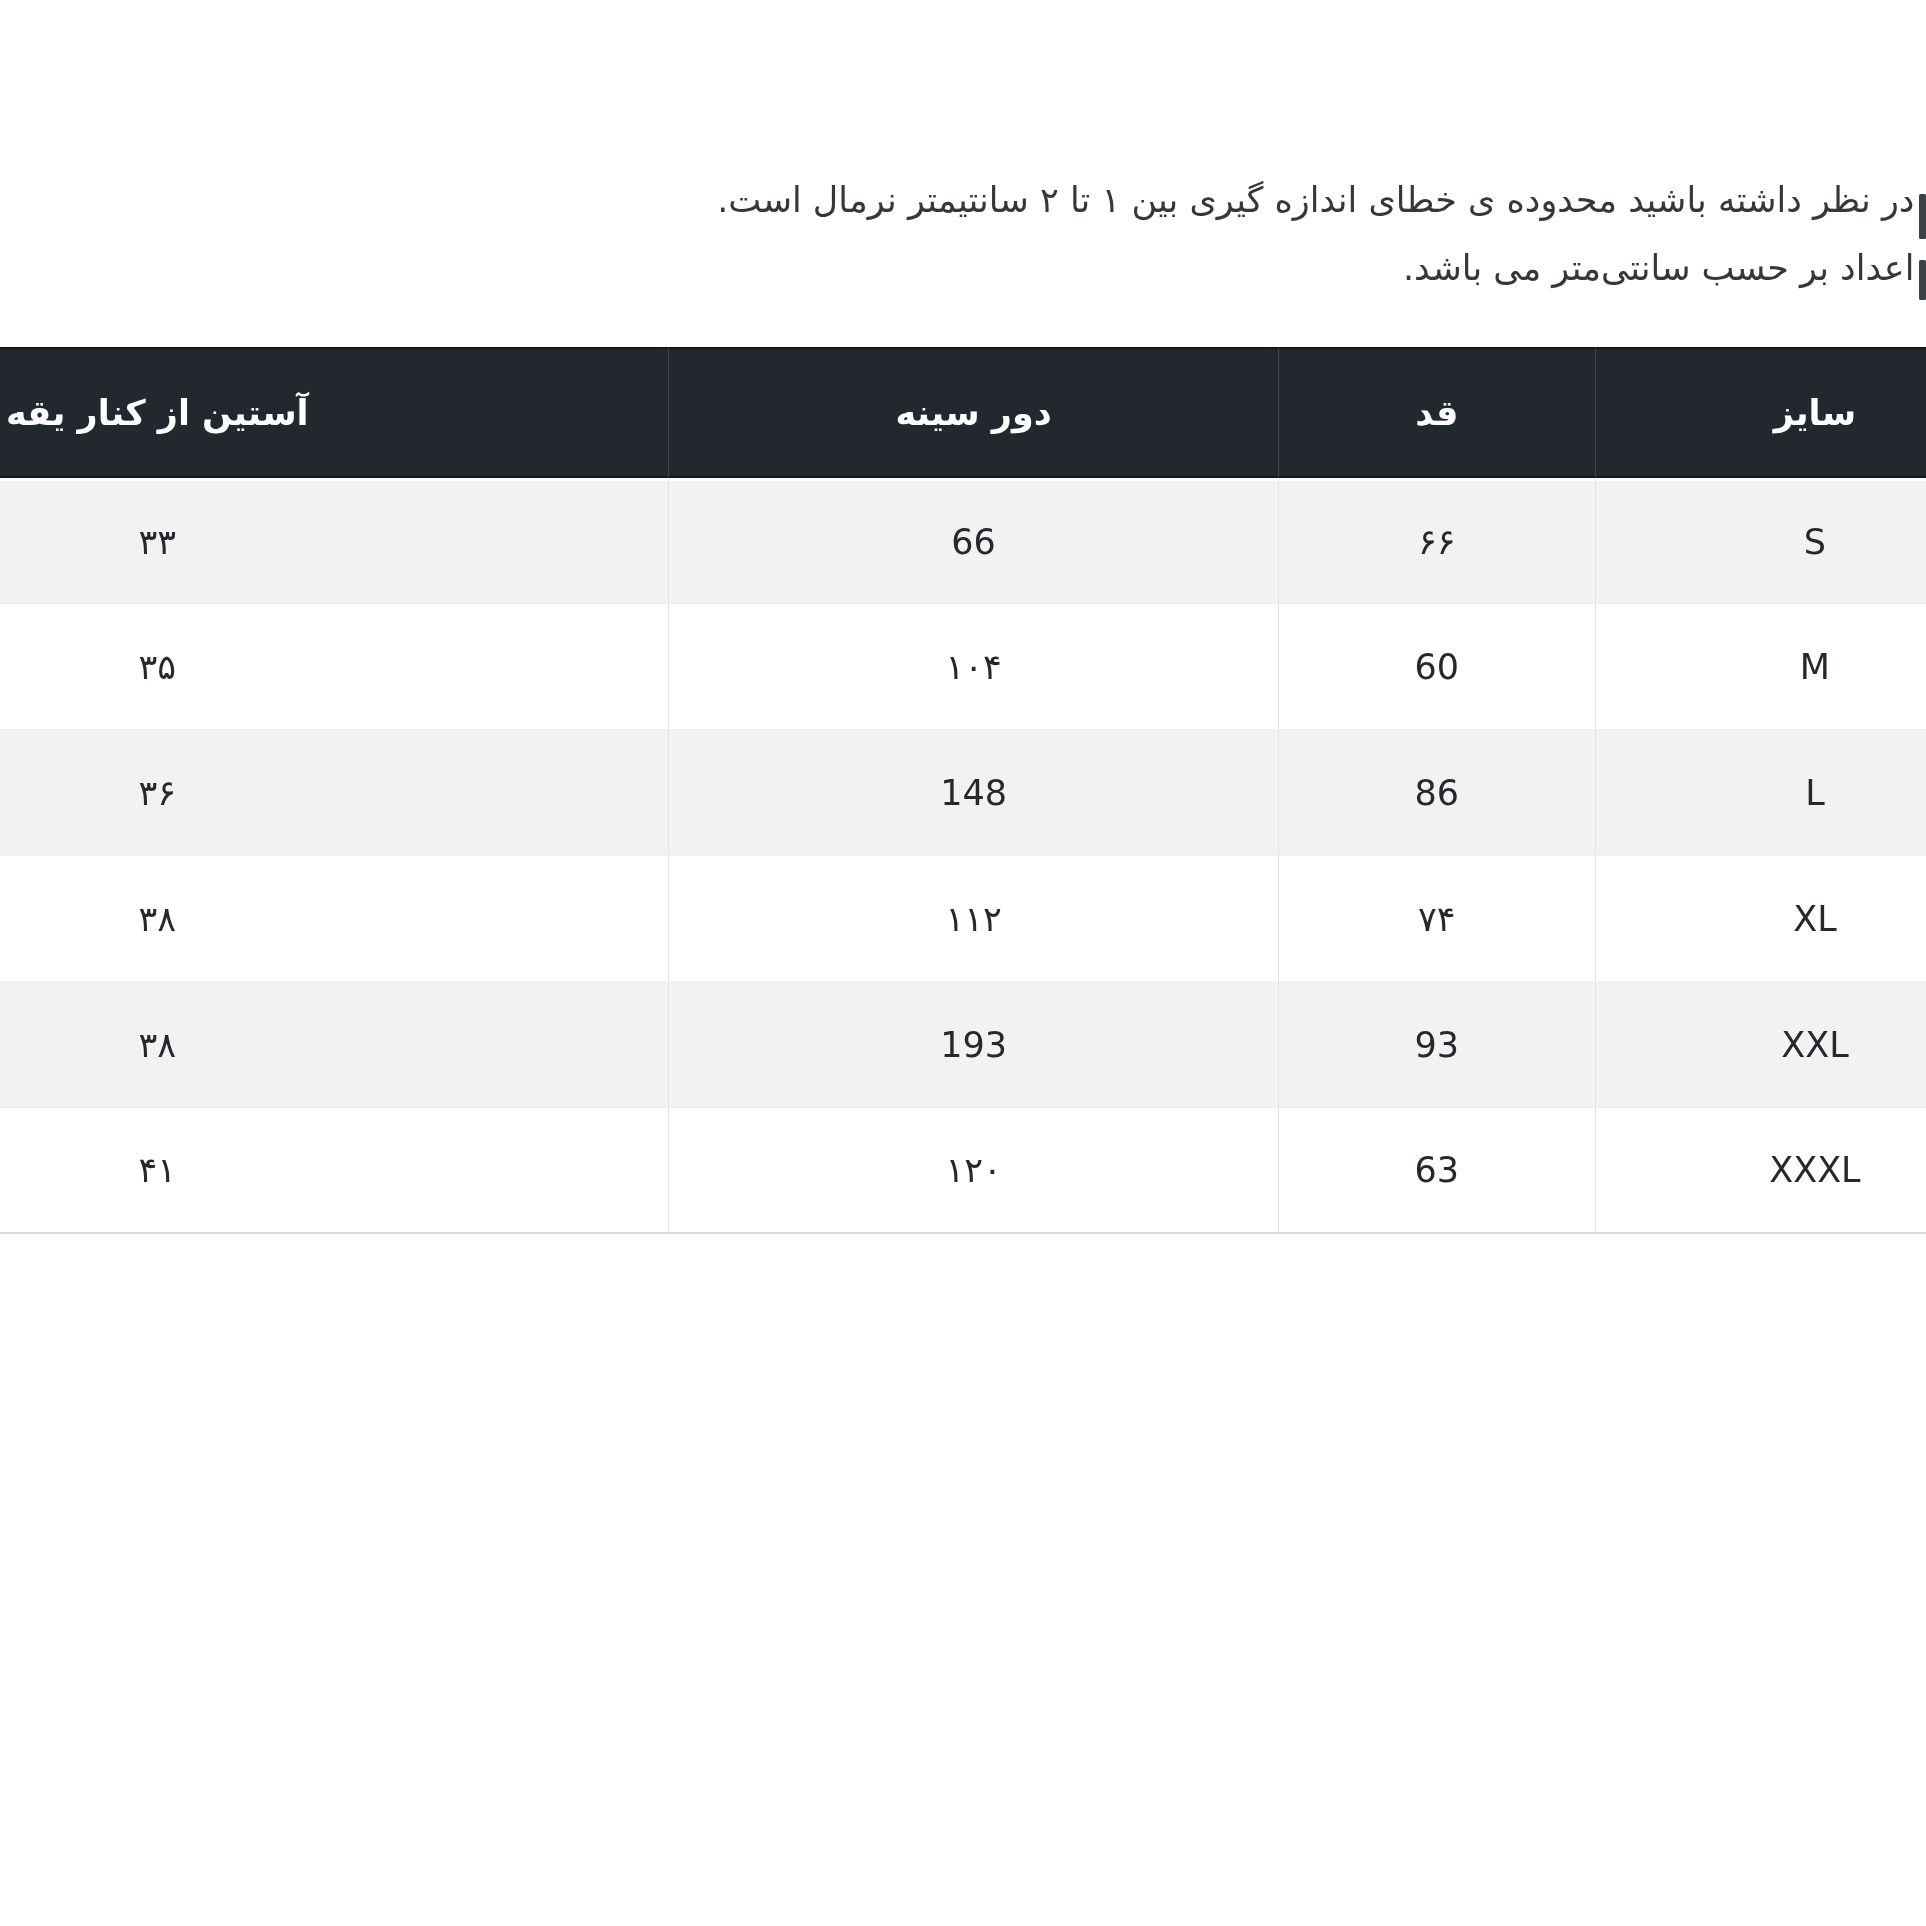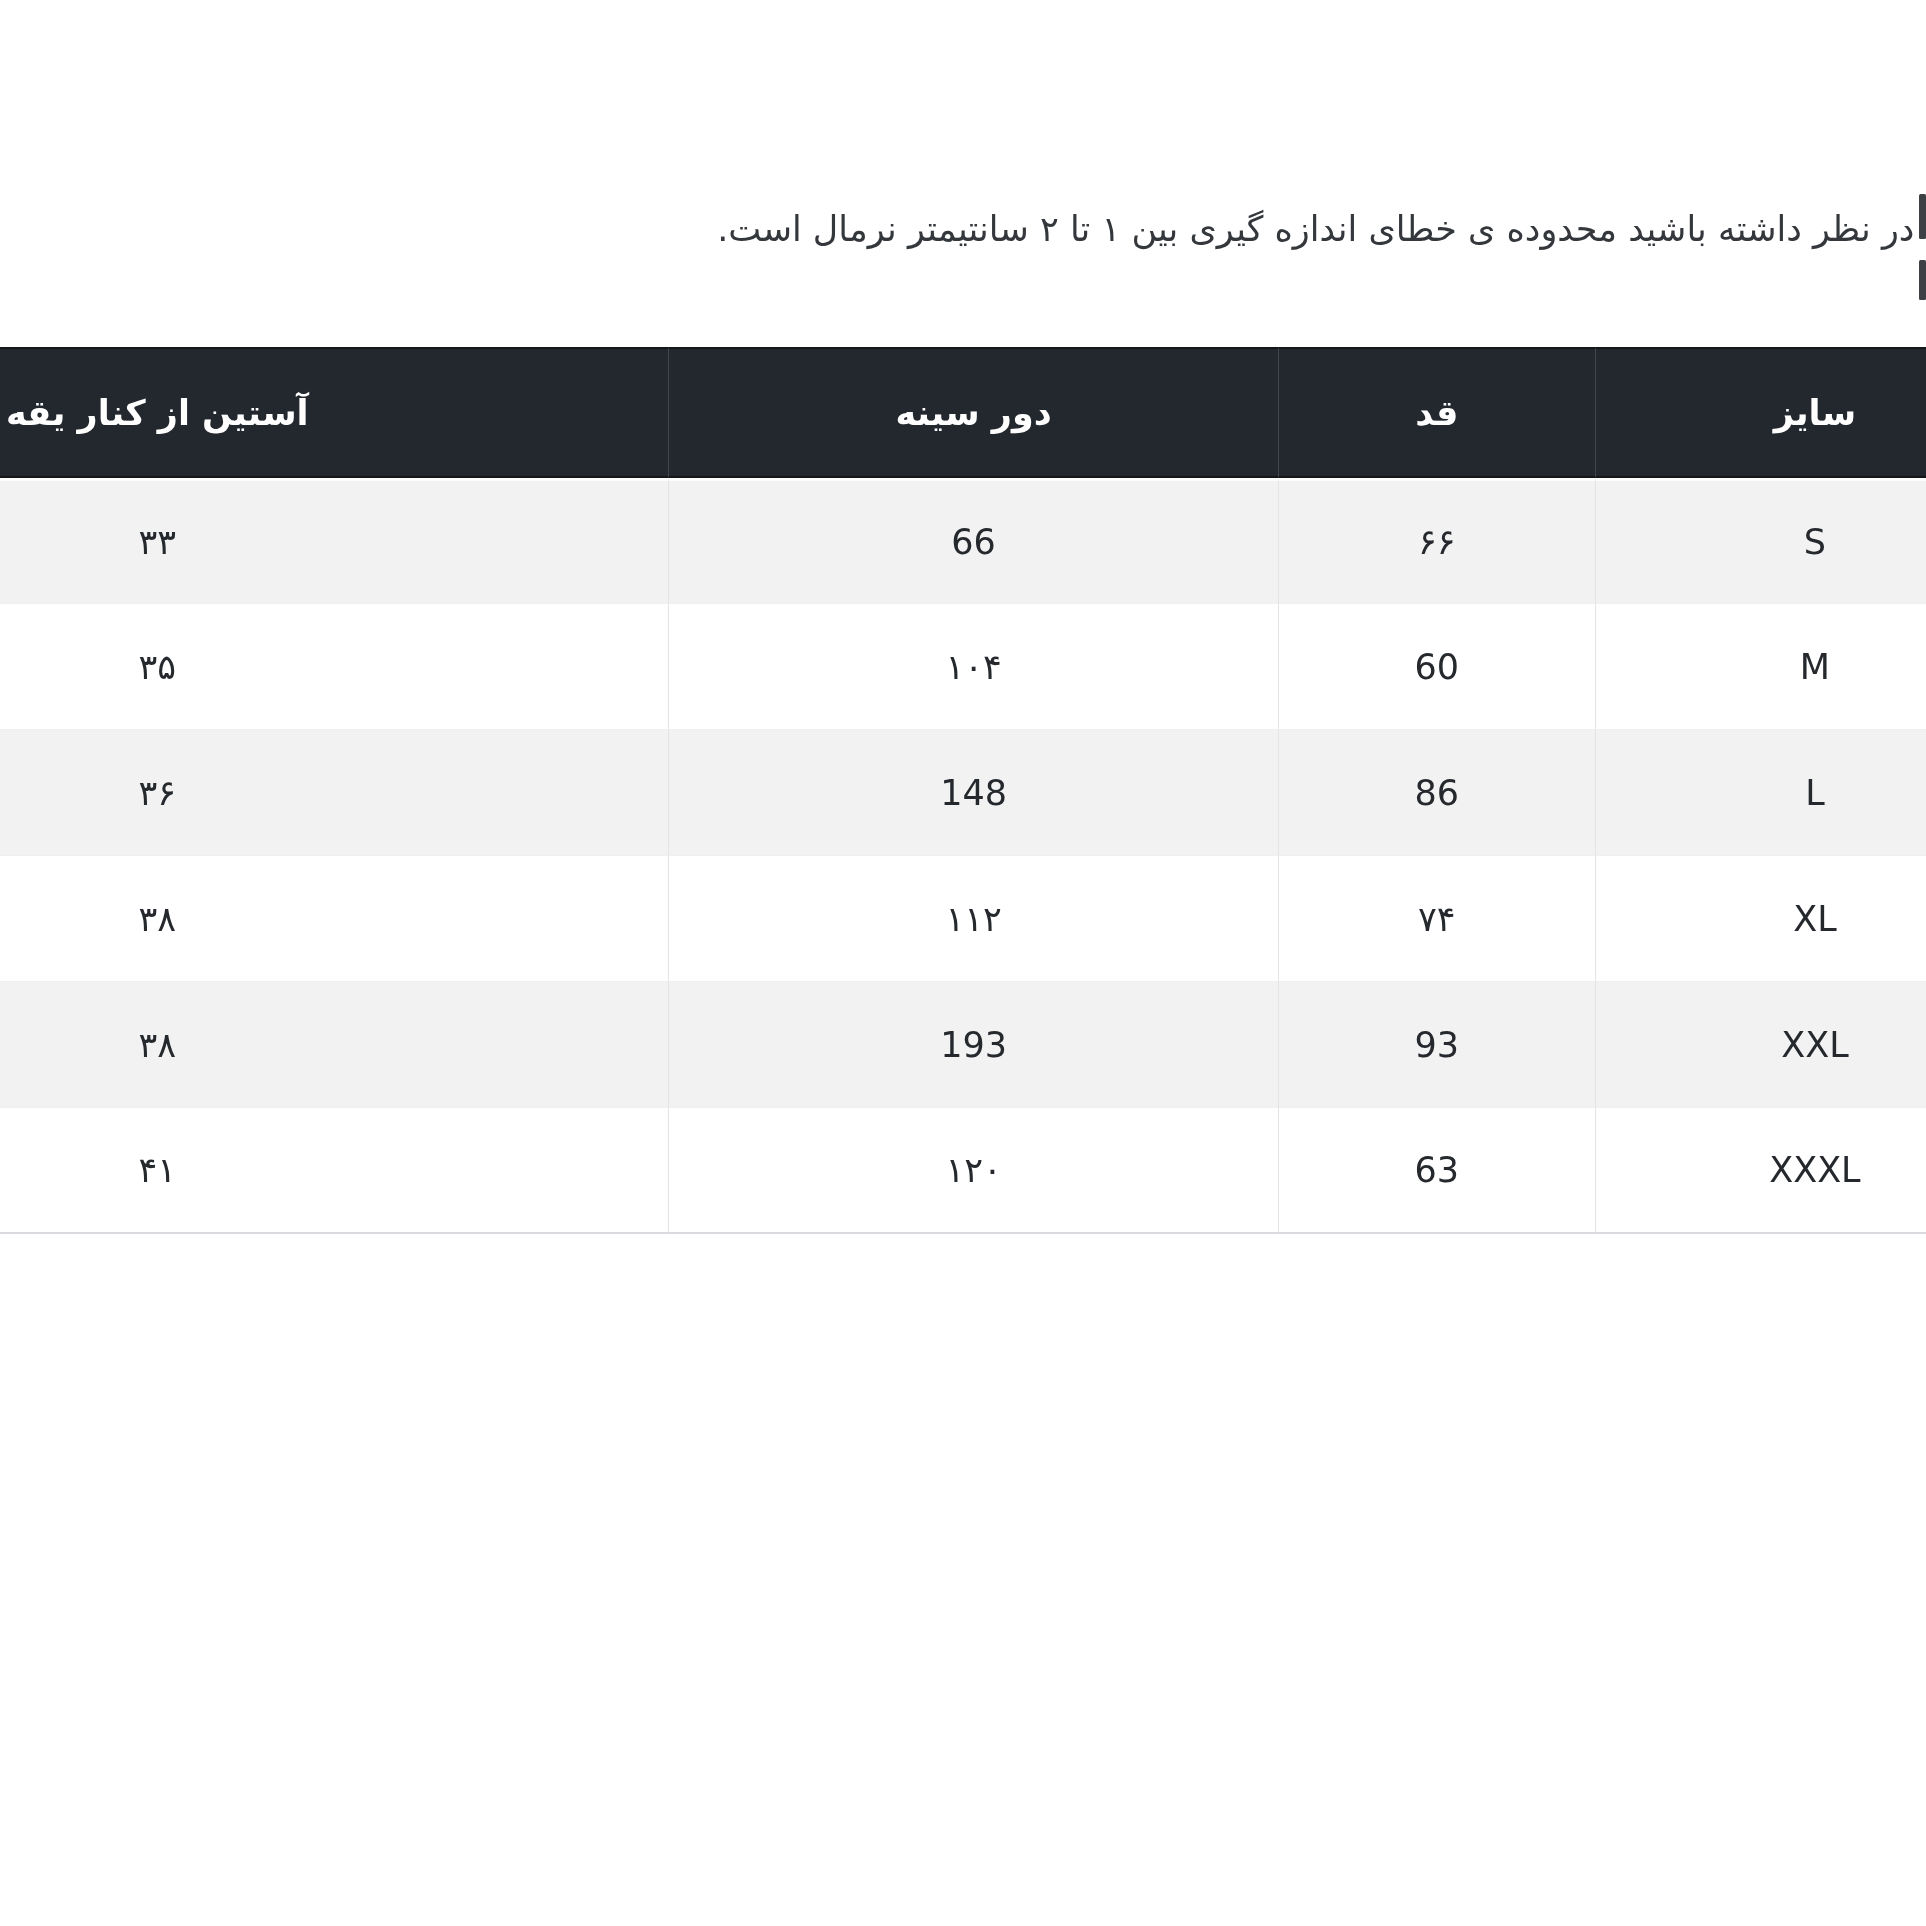--- a/index.html
+++ b/index.html
@@ -11,21 +11,21 @@
     height: 1926px;
     position: relative;
     overflow: hidden;
     background: #ffffff;
     font-family: "DejaVu Sans", sans-serif;
   }
 
   
   .notes {
     position: absolute;
-    top: 195px;
+    top: 166px;
     right: 11.6px;
     direction: rtl;
     font-size: 35px;
     font-weight: 400;
     color: #34383c;
     line-height: 68px;
     white-space: nowrap;
   }
   
   .edge-sliver {
@@ -85,20 +85,21 @@
   tbody tr:first-child td { border-top: 3.1px solid #fbfcfc; }
   tbody tr:last-child  td { border-bottom: 2.3px solid #d8dade; }
   tbody tr:nth-child(odd)  td { background: #f2f2f3; }
   tbody tr:nth-child(even) td { background: #ffffff; }
 </style>
 </head>
 <body>
 
 <div class="notes">
   <div>در نظر داشته باشید محدوده ی خطای اندازه گیری بین ۱ تا ۲ سانتیمتر نرمال است.</div>
+  <div>اعداد بر حسب سانتی‌متر می باشد.</div>
 </div>
 <div class="edge-sliver s1"></div>
 <div class="edge-sliver s2"></div>
 
 <div class="table-viewport">
   <table class="size-table">
     <colgroup>
       <col style="width:439px">
       <col style="width:317px">
       <col style="width:609px">

